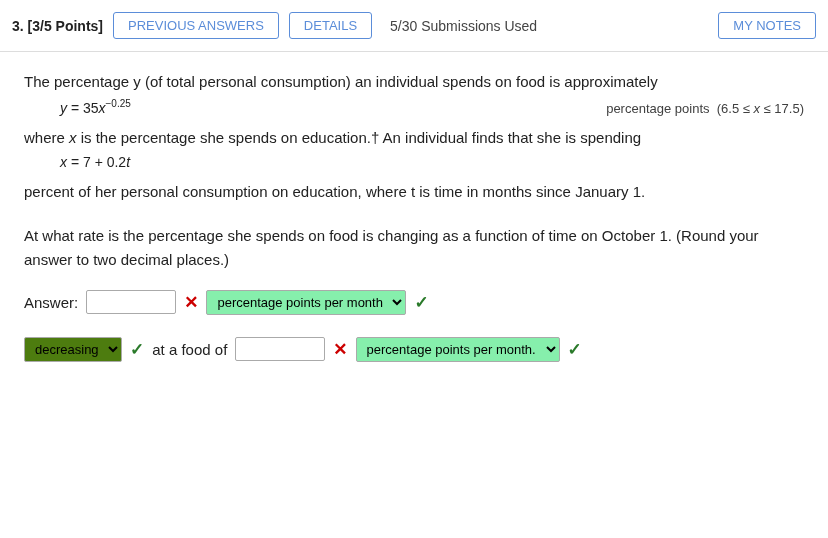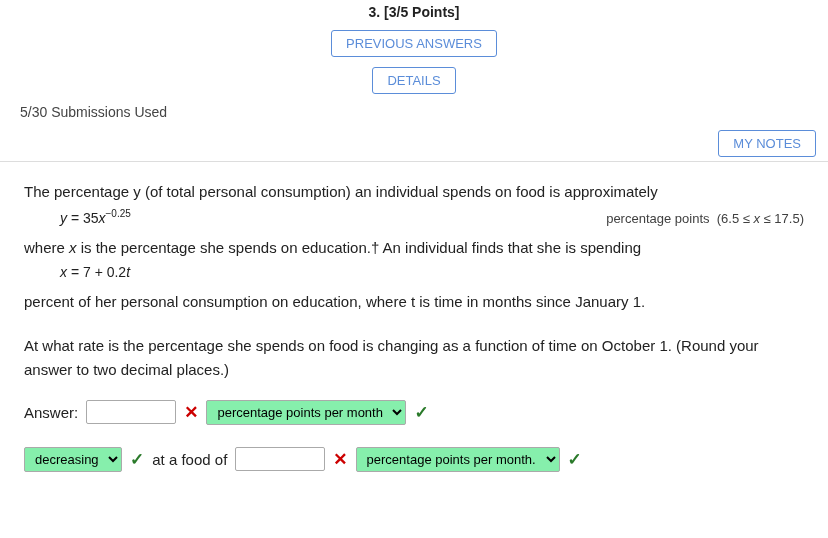--- a/index.html
+++ b/index.html
@@ -7,25 +7,24 @@
       font-family: Arial, sans-serif;
       font-size: 15px;
       background: #fff;
       color: #222;
       width: 828px;
       min-height: 538px;
     }
     .top-bar {
       display: flex;
       align-items: center;
-      padding: 4px 12px;
+      padding: 12px 12px;
       border-bottom: 1px solid #ddd;
       gap: 10px;
       background: #fff;
-      flex-direction: column;
     }
     .question-label {
       font-weight: bold;
       font-size: 14px;
       min-width: 90px;
     }
     .btn {
       border: 1.5px solid #5b8dd9;
       background: #fff;
       color: #5b8dd9;
@@ -112,21 +111,21 @@
       align-items: center;
       gap: 8px;
       margin-top: 6px;
       flex-wrap: wrap;
     }
     .interp-select {
       border: 1px solid #aaa;
       border-radius: 2px;
       padding: 3px 6px;
       font-size: 13px;
-      background: #86efac;
+      background: #4d7c0f;
       cursor: pointer;
     }
     .eq-line {
       margin-left: 36px;
       margin-top: 4px;
       margin-bottom: 4px;
       font-size: 14px;
       display: flex;
       align-items: baseline;
       gap: 2px;

